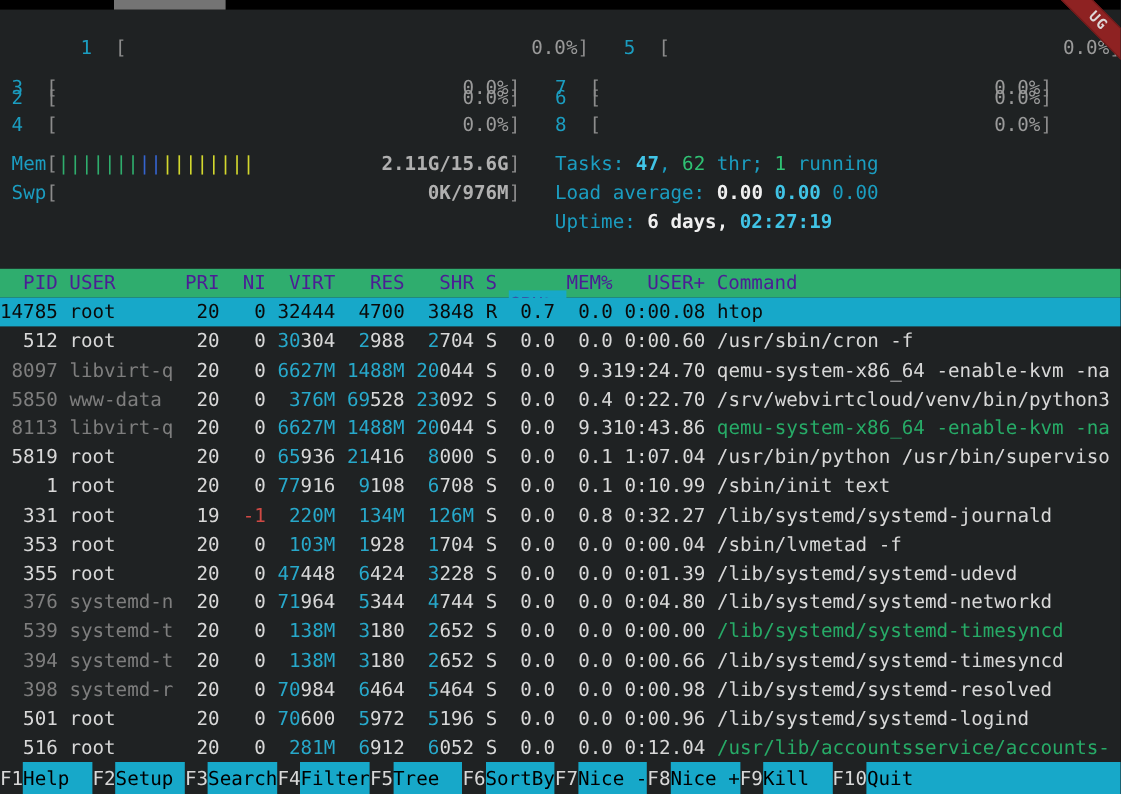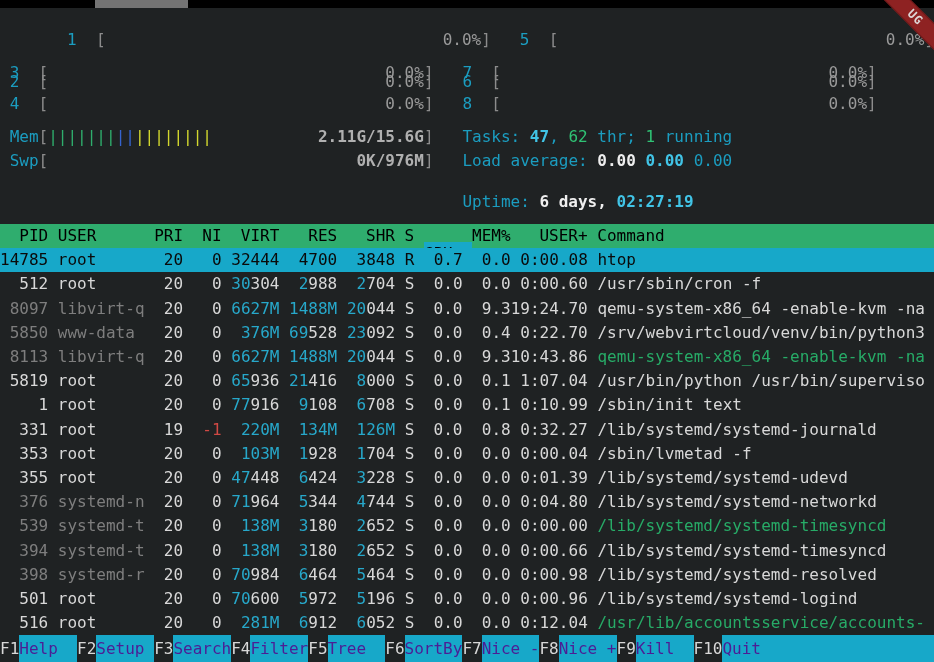--- a/index.html
+++ b/index.html
@@ -31,45 +31,45 @@
   .line span{vertical-align:top;}
   .w{color:var(--text);} .d{color:var(--text-dim);}
   .cy{color:var(--cyan);} .cy2{color:var(--cyan-number);}
   .bcy{color:var(--cyan-bright);font-weight:bold;}
   .g{color:var(--green);} .bg{color:var(--green-bright);font-weight:normal;}
   .bw{color:var(--white-bright);font-weight:bold;}
   .r{color:var(--red);} .br{color:var(--bracket);}
   .cval{color:var(--meter-value);} .mval{color:var(--meter-mem-value);font-weight:bold;}
   .bar-green{color:var(--bar-green);} .bar-blue{color:var(--bar-blue);} .bar-yellow{color:var(--bar-yellow);}
   .hdr{background:var(--header-bg);}
-  .hdr span{color:#000000;}
+  .hdr span{color:#4c1d95;}
   .hsort{background:var(--selection-bg);display:inline-block;height:24.2px;line-height:24.2px;margin-top:18px;}
   .sel-row{background:var(--selection-bg);}
   .sel-row span{color:#0a0a0a !important;font-weight:normal !important;}
   .fnbar{position:absolute;left:0;top:635px;width:934px;height:27px;line-height:27px;white-space:pre;background:var(--background);}
   .fnbar span{vertical-align:top;}
   .fkey{color:var(--text);}
-  .flab{background:var(--selection-bg);color:#4c1d95;display:inline-block;height:27px;line-height:27px;}
+  .flab{background:var(--selection-bg);color:#000000;display:inline-block;height:27px;line-height:27px;}
 </style>
 </head>
 <body>
 
 <div class="screen" id="screen">
   <div class="topbar">
     <div class="topbar-thumb" id="topbar-thumb" style="left: 95px; width: 93px;"></div>
   </div>
   <div class="ribbon">UG</div>
   <div id="meters">
       <div class="line" style="top: 28px; text-align: right;"><span class="w"> </span><span class="cy">1  </span><span class="br">[</span><span class="cval">                                   0.0%</span><span class="br">]</span><span class="w">   </span><span class="cy">5  </span><span class="br">[</span><span class="cval">                                  0.0%</span><span class="br">]</span></div>
       <div class="line" style="top: 70px;"><span class="w"> </span><span class="cy">2  </span><span class="br">[</span><span class="cval">                                   0.0%</span><span class="br">]</span><span class="w">   </span><span class="cy">6  </span><span class="br">[</span><span class="cval">                                  0.0%</span><span class="br">]</span></div>
       <div class="line" style="top: 61px;"><span class="w"> </span><span class="cy">3  </span><span class="br">[</span><span class="cval">                                   0.0%</span><span class="br">]</span><span class="w">   </span><span class="cy">7  </span><span class="br">[</span><span class="cval">                                  0.0%</span><span class="br">]</span></div>
       <div class="line" style="top: 92px;"><span class="w"> </span><span class="cy">4  </span><span class="br">[</span><span class="cval">                                   0.0%</span><span class="br">]</span><span class="w">   </span><span class="cy">8  </span><span class="br">[</span><span class="cval">                                  0.0%</span><span class="br">]</span></div>
       <div class="line" style="top: 124.8px;"><span class="w"> </span><span class="cy">Mem</span><span class="br">[</span><span class="bar-green">|||||||</span><span class="bar-blue">||</span><span class="bar-yellow">||||||||</span><span class="mval">           2.11G/15.6G</span><span class="br">]</span><span class="w">   </span><span class="cy">Tasks: </span><span class="bcy">47</span><span class="cy">, </span><span class="bg">62</span><span class="cy"> thr; </span><span class="bg">1</span><span class="cy"> running</span></div>
       <div class="line" style="top: 149px;"><span class="w"> </span><span class="cy">Swp</span><span class="br">[</span><span class="mval">                                0K/976M</span><span class="br">]</span><span class="w">   </span><span class="cy">Load average: </span><span class="bw">0.00</span><span class="cy"> </span><span class="bcy">0.00</span><span class="cy"> </span><span class="cy">0.00</span></div>
-      <div class="line" style="top: 173.2px; margin-top: 17px;"><span class="w">                                                </span><span class="cy">Uptime: </span><span class="bw">6 days, </span><span class="bcy">02:27:19</span></div>
+      <div class="line" style="top: 173.2px;"><span class="w">                                                </span><span class="cy">Uptime: </span><span class="bw">6 days, </span><span class="bcy">02:27:19</span></div>
     </div>
   <div id="table">
       <div class="line hdr" style="top: 224px;"><span>  PID USER      PRI  NI  VIRT   RES   SHR S </span><span class="hsort">CPU% </span><span>MEM%   USER+ Command                            </span></div>
       <div class="line sel-row" style="top: 248.2px;"><span class="w">14785</span><span class="w"> </span><span class="w">root     </span><span class="w"> </span><span class="w"> 20</span><span class="w"> </span><span class="w">  0</span><span class="w"> </span><span class="w"></span><span class="cy2">32</span><span class="w">444</span><span class="w"> </span><span class="w"> </span><span class="cy2">4</span><span class="w">700</span><span class="w"> </span><span class="w"> </span><span class="cy2">3</span><span class="w">848</span><span class="w"> </span><span class="w">R</span><span class="w"> </span><span class="w"> 0.7</span><span class="w"> </span><span class="w"> 0.0</span><span class="w"> 0:00.08</span><span class="w"> </span><span class="w">htop                               </span></div>
       <div class="line" style="top: 272.4px;"><span class="w">  512</span><span class="w"> </span><span class="w">root     </span><span class="w"> </span><span class="w"> 20</span><span class="w"> </span><span class="w">  0</span><span class="w"> </span><span class="w"></span><span class="cy2">30</span><span class="w">304</span><span class="w"> </span><span class="w"> </span><span class="cy2">2</span><span class="w">988</span><span class="w"> </span><span class="w"> </span><span class="cy2">2</span><span class="w">704</span><span class="w"> </span><span class="w">S</span><span class="w"> </span><span class="w"> 0.0</span><span class="w"> </span><span class="w"> 0.0</span><span class="w"> 0:00.60</span><span class="w"> </span><span class="w">/usr/sbin/cron -f                  </span></div>
       <div class="line" style="top: 296.6px;"><span class="d"> 8097</span><span class="w"> </span><span class="d">libvirt-q</span><span class="w"> </span><span class="w"> 20</span><span class="w"> </span><span class="w">  0</span><span class="w"> </span><span class="cy2">6627M</span><span class="w"> </span><span class="cy2">1488M</span><span class="w"> </span><span class="w"></span><span class="cy2">20</span><span class="w">044</span><span class="w"> </span><span class="w">S</span><span class="w"> </span><span class="w"> 0.0</span><span class="w"> </span><span class="w"> 9.3</span><span class="w">19:24.70</span><span class="w"> </span><span class="w">qemu-system-x86_64 -enable-kvm -na </span></div>
       <div class="line" style="top: 320.8px;"><span class="d"> 5850</span><span class="w"> </span><span class="d">www-data </span><span class="w"> </span><span class="w"> 20</span><span class="w"> </span><span class="w">  0</span><span class="w"> </span><span class="cy2"> 376M</span><span class="w"> </span><span class="w"></span><span class="cy2">69</span><span class="w">528</span><span class="w"> </span><span class="w"></span><span class="cy2">23</span><span class="w">092</span><span class="w"> </span><span class="w">S</span><span class="w"> </span><span class="w"> 0.0</span><span class="w"> </span><span class="w"> 0.4</span><span class="w"> 0:22.70</span><span class="w"> </span><span class="w">/srv/webvirtcloud/venv/bin/python3 </span></div>
       <div class="line" style="top: 345px;"><span class="d"> 8113</span><span class="w"> </span><span class="d">libvirt-q</span><span class="w"> </span><span class="w"> 20</span><span class="w"> </span><span class="w">  0</span><span class="w"> </span><span class="cy2">6627M</span><span class="w"> </span><span class="cy2">1488M</span><span class="w"> </span><span class="w"></span><span class="cy2">20</span><span class="w">044</span><span class="w"> </span><span class="w">S</span><span class="w"> </span><span class="w"> 0.0</span><span class="w"> </span><span class="w"> 9.3</span><span class="w">10:43.86</span><span class="w"> </span><span class="g">qemu-system-x86_64 -enable-kvm -na </span></div>
       <div class="line" style="top: 369.2px;"><span class="w"> 5819</span><span class="w"> </span><span class="w">root     </span><span class="w"> </span><span class="w"> 20</span><span class="w"> </span><span class="w">  0</span><span class="w"> </span><span class="w"></span><span class="cy2">65</span><span class="w">936</span><span class="w"> </span><span class="w"></span><span class="cy2">21</span><span class="w">416</span><span class="w"> </span><span class="w"> </span><span class="cy2">8</span><span class="w">000</span><span class="w"> </span><span class="w">S</span><span class="w"> </span><span class="w"> 0.0</span><span class="w"> </span><span class="w"> 0.1</span><span class="w"> 1:07.04</span><span class="w"> </span><span class="w">/usr/bin/python /usr/bin/superviso </span></div>
       <div class="line" style="top: 393.4px;"><span class="w">    1</span><span class="w"> </span><span class="w">root     </span><span class="w"> </span><span class="w"> 20</span><span class="w"> </span><span class="w">  0</span><span class="w"> </span><span class="w"></span><span class="cy2">77</span><span class="w">916</span><span class="w"> </span><span class="w"> </span><span class="cy2">9</span><span class="w">108</span><span class="w"> </span><span class="w"> </span><span class="cy2">6</span><span class="w">708</span><span class="w"> </span><span class="w">S</span><span class="w"> </span><span class="w"> 0.0</span><span class="w"> </span><span class="w"> 0.1</span><span class="w"> 0:10.99</span><span class="w"> </span><span class="w">/sbin/init text                    </span></div>

